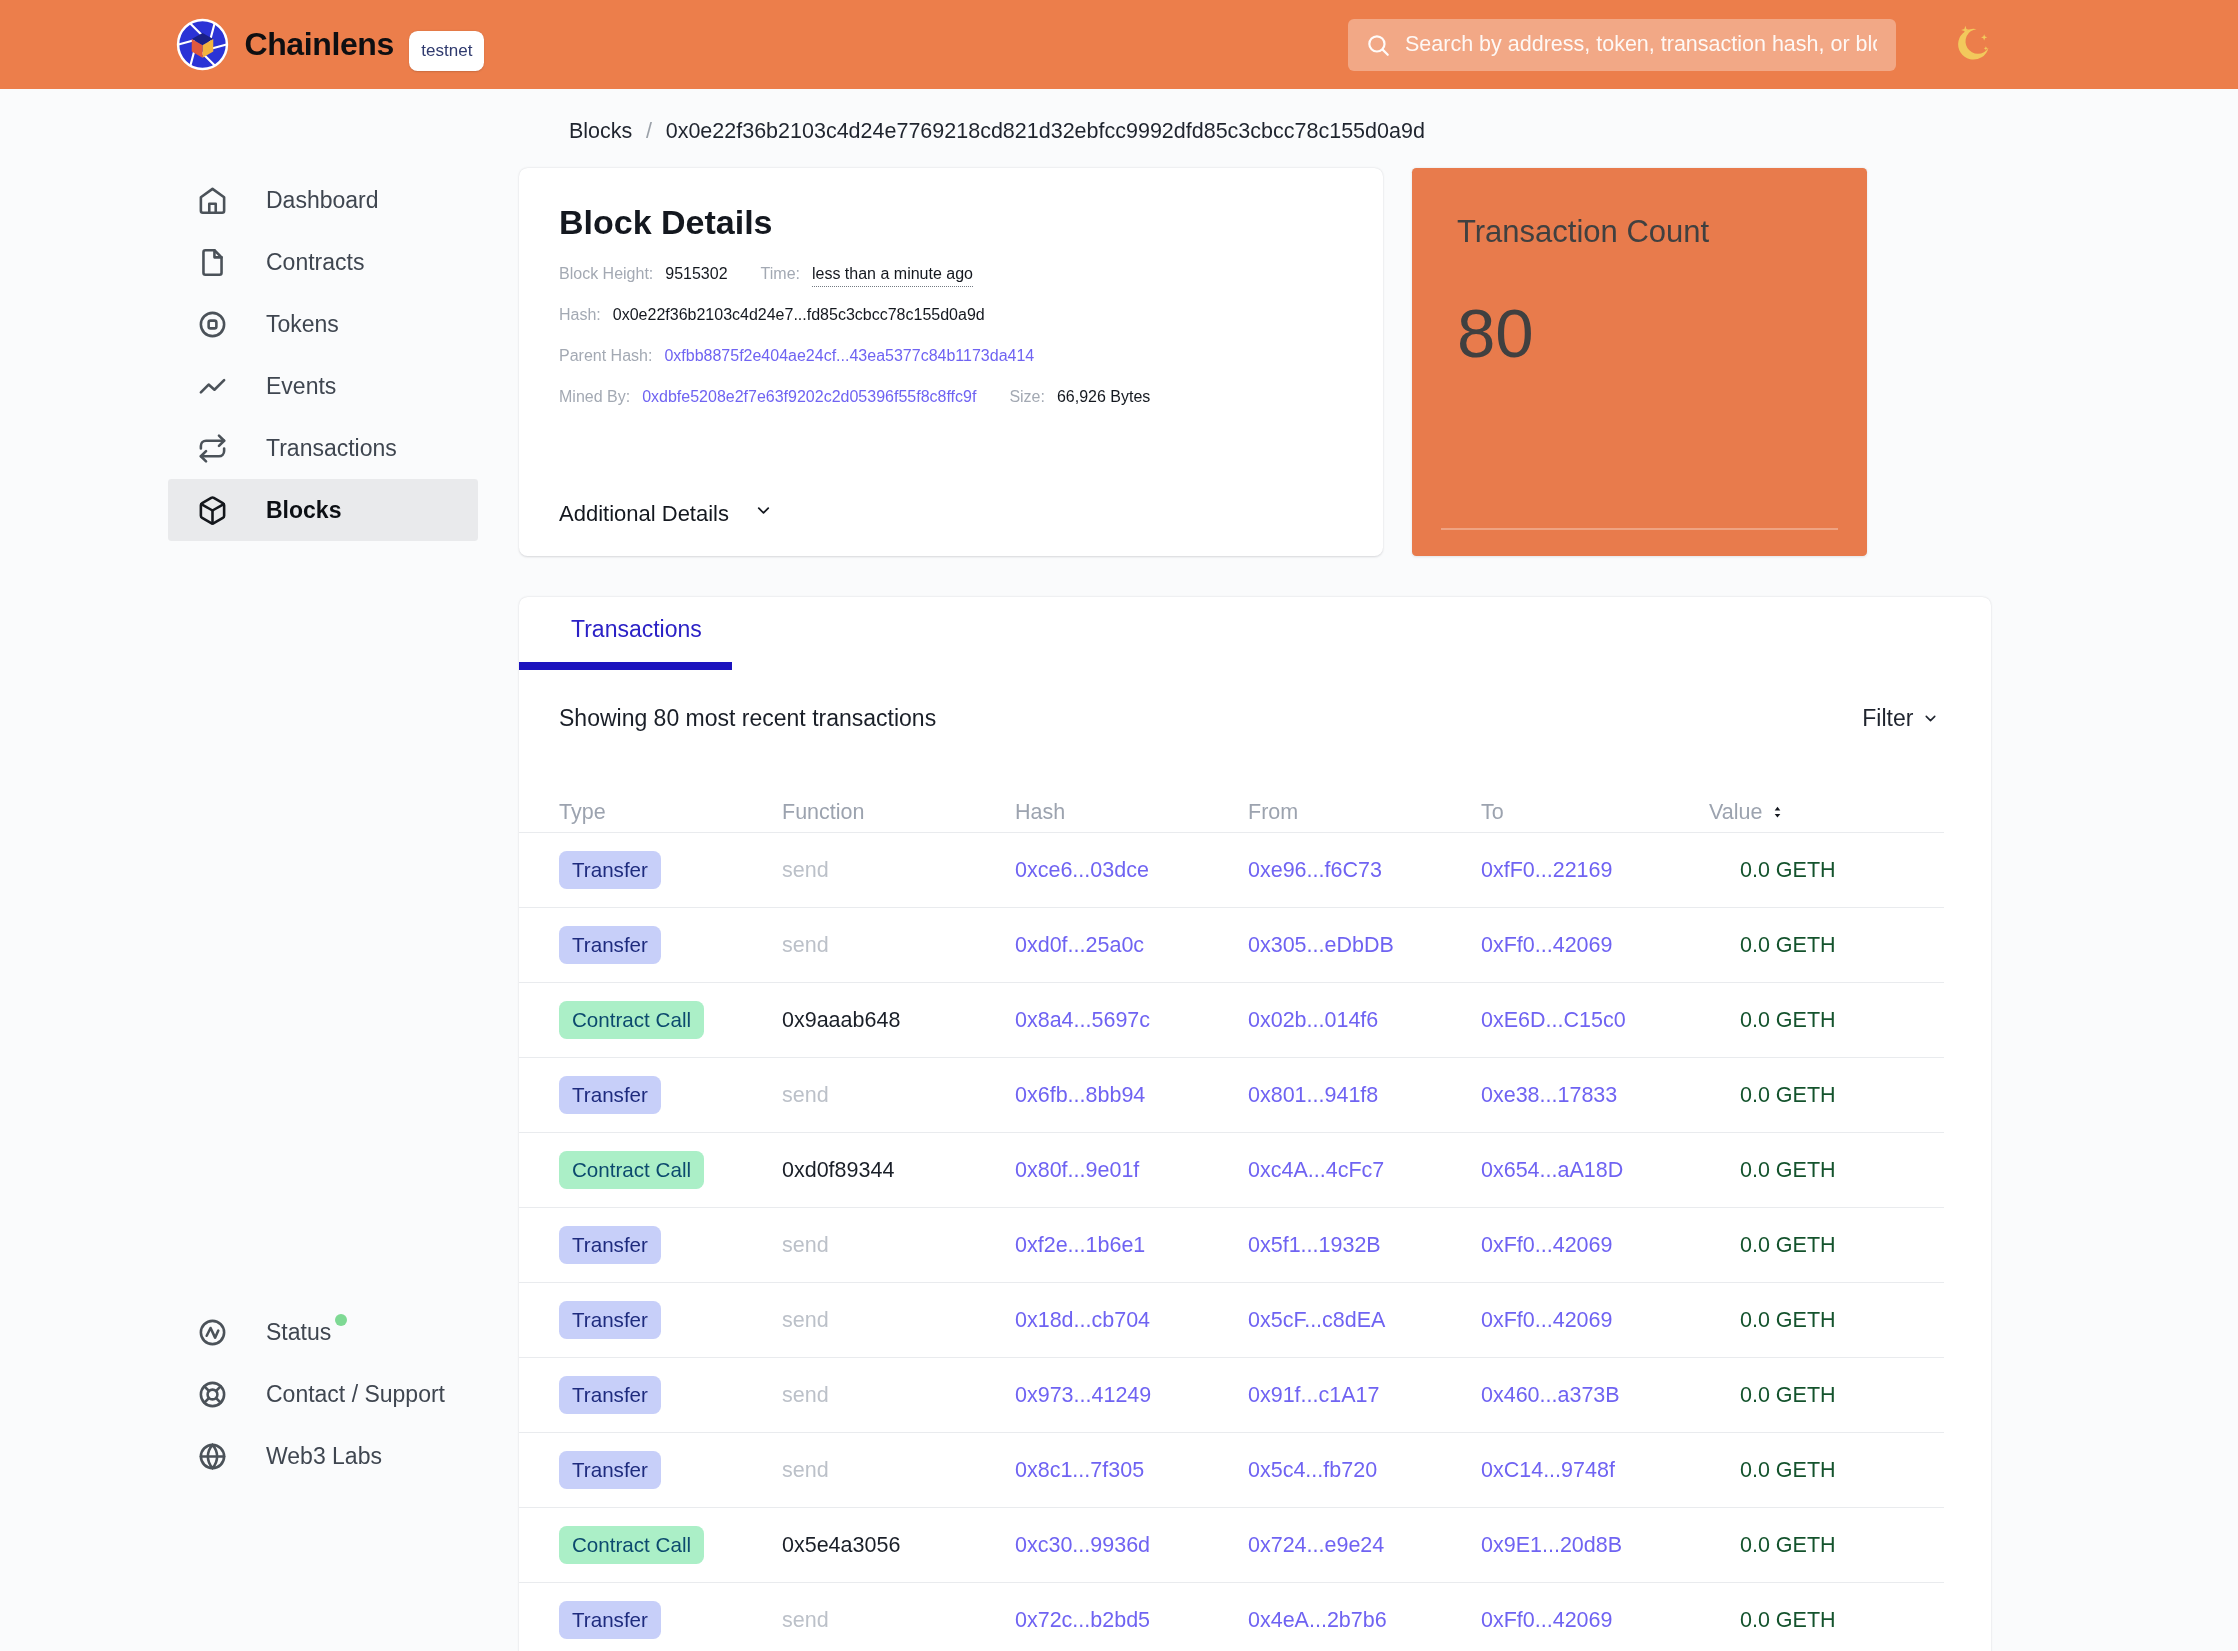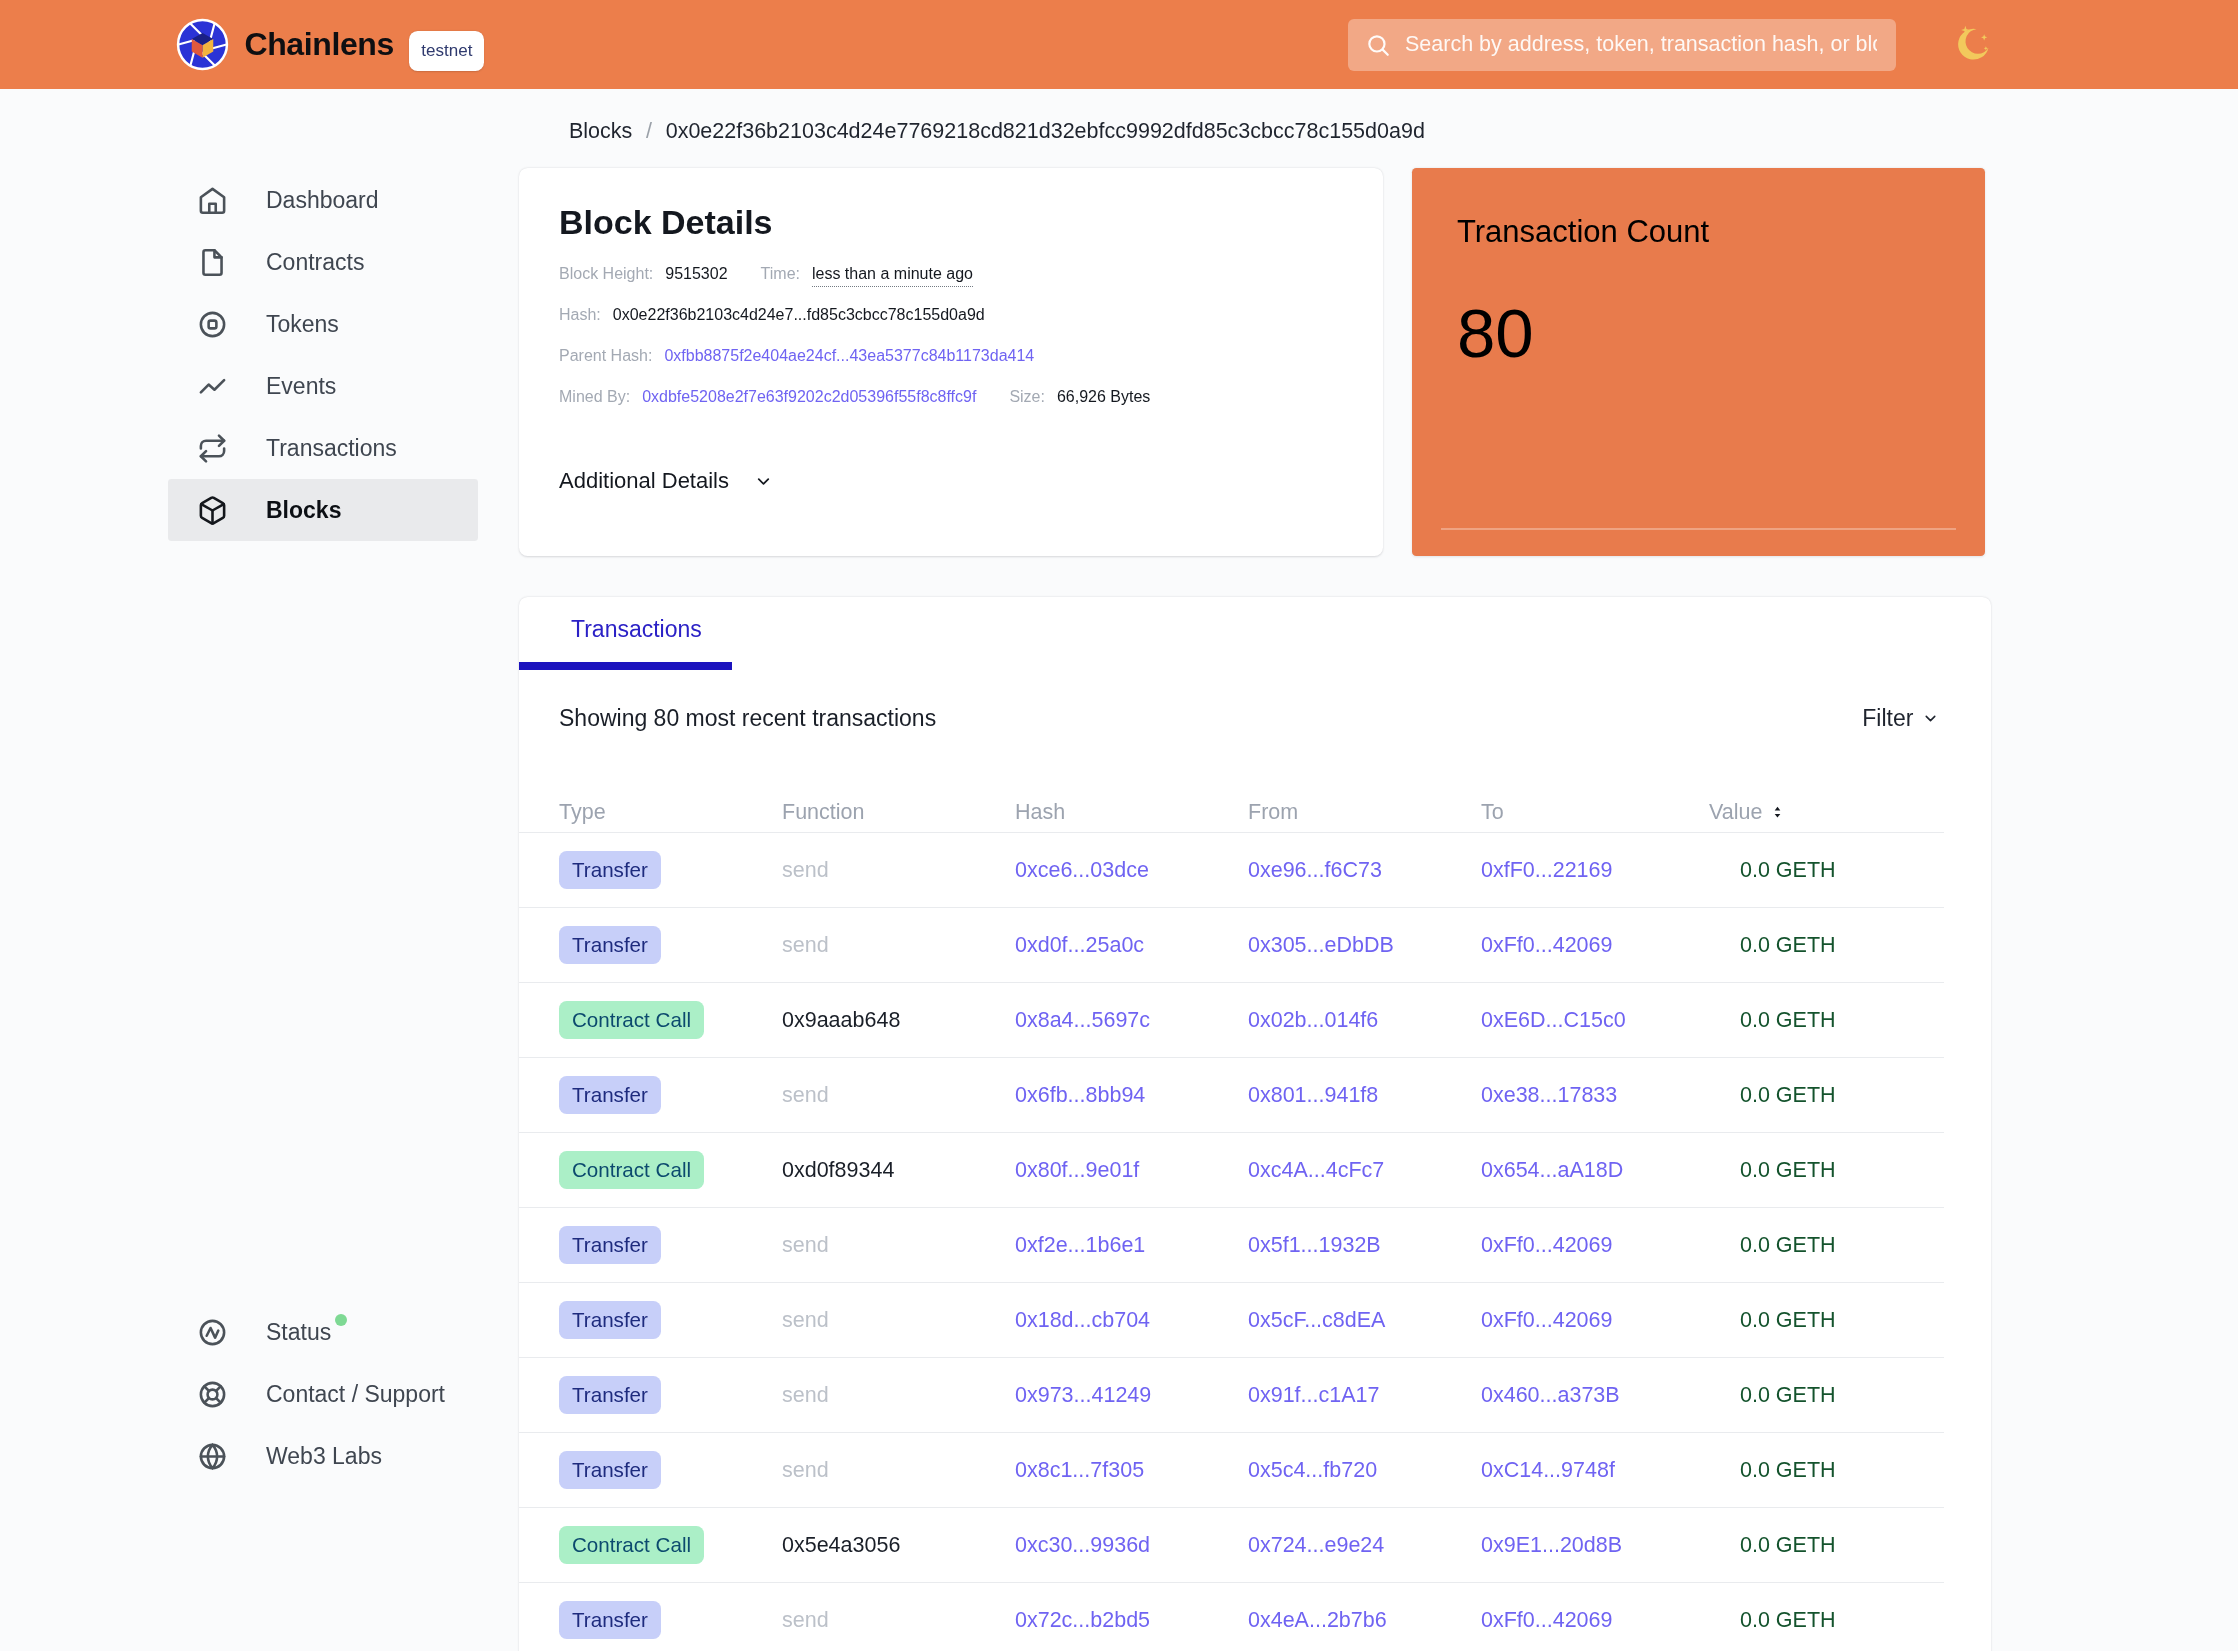--- a/index.html
+++ b/index.html
@@ -47,26 +47,26 @@
 
   .block-details { position:absolute; left:519px; top:168px; width:864px; height:388px;
                    box-sizing:border-box; padding:34px 34px 0 40px; }
   .bd-title { font-size:34px; font-weight:700; color:#14181F; line-height:41px; margin:0 0 22px 0; }
   .bd-row { display:flex; align-items:baseline; font-size:16px; height:41px; }
   .bd-label { color:#A3A9B3; margin-right:12px; white-space:nowrap; }
   .bd-value { color:#14181F; font-weight:500; white-space:nowrap; }
   .bd-gap { width:33px; flex:0 0 auto; }
   .dotted-underline { border-bottom:1.7px dotted #737A82; padding-bottom:3.4px; }
   .link { color:#6F63F2; text-decoration:none; cursor:pointer; }
-  .additional { margin-top:39px; display:inline-flex; align-items:center; gap:25px; font-size:22px;
+  .additional { margin-top:72px; display:inline-flex; align-items:flex-start; gap:25px; font-size:22px;
                 font-weight:500; color:#14181F; cursor:pointer; background:none; border:none;
                 padding:0; font-family:inherit; }
 
-  .tx-count { position:absolute; left:1412px; top:168px; width:573px; height:388px; background:#E87B4C;
-              border-radius:4.3px; box-sizing:border-box; padding:45px 0 0 45px; color:#000000;
+  .tx-count { position:absolute; left:1412px; top:168px; width:455px; height:388px; background:#E87B4C;
+              border-radius:4.3px; box-sizing:border-box; padding:45px 0 0 45px; color:#404040;
               box-shadow:0 0.9px 2.6px rgba(16,24,40,.10); }
   .txc-title { font-size:31px; font-weight:500; line-height:38px; }
   .txc-value { font-size:69px; font-weight:400; margin-top:43px; line-height:79px; }
   .txc-divider { position:absolute; left:29px; right:29px; bottom:26px; height:1.7px;
                  background:rgba(255,255,255,0.30); }
 
   
   .tx-panel { position:absolute; left:519px; top:597px; width:1472px; height:1082px; box-sizing:border-box; }
   .tab { position:absolute; left:52px; top:19px; font-size:23px; font-weight:500; color:#2B21C6;
          cursor:pointer; background:none; border:none; padding:0; font-family:inherit; }

